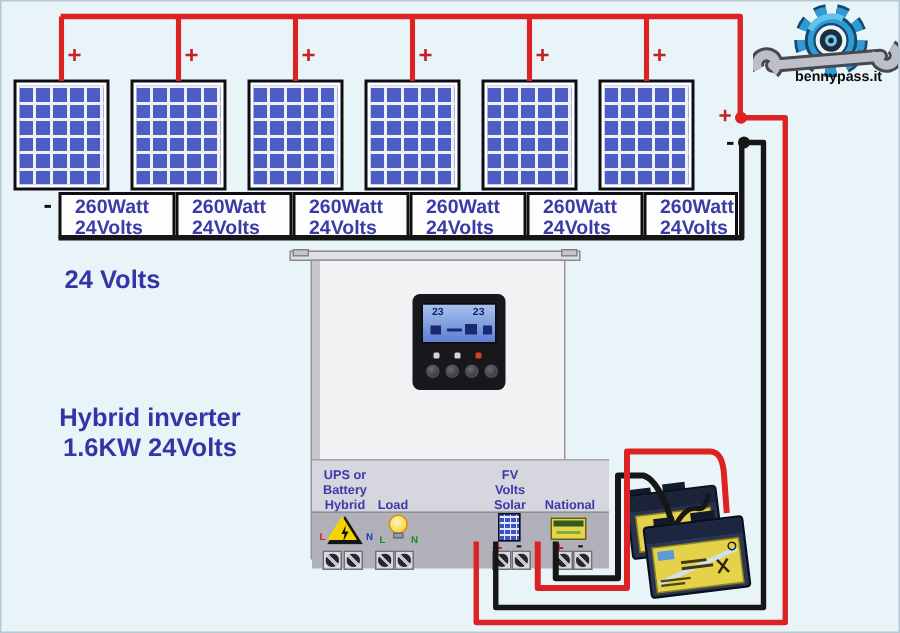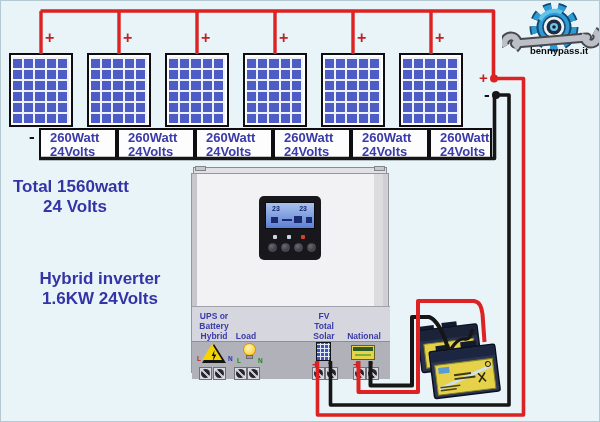--- a/index.html
+++ b/index.html
@@ -20,21 +20,21 @@
 
   
   .h-blue{position:absolute;color:#3434a6;font-weight:bold;font-size:17px;line-height:1.15;}
   .h-blue .c{display:block;text-align:center;}
   .bank-label{position:absolute;left:397px;top:279px;color:#3434a6;font-weight:bold;font-size:14px;white-space:nowrap;}
 
   
   .inverter{position:absolute;left:190px;top:166px;width:198px;height:206px;}
   .inv-cap{position:absolute;left:2px;top:0;width:194px;height:7px;background:#e0e0e5;border:1px solid #8a8a92;box-sizing:border-box;}
   .inv-tab{position:absolute;top:-1px;width:11px;height:5px;background:#c6c6cd;border:1px solid #84848c;box-sizing:border-box;}
-  .inv-body{position:absolute;left:0;top:6px;width:198px;height:200px;box-sizing:border-box;border:1px solid #96969e;
+  .inv-body{position:absolute;left:16px;top:6px;width:170px;height:200px;box-sizing:border-box;border:1px solid #96969e;
     background:linear-gradient(90deg,#c7c7cd 0 5px,#f2f2f4 5px 182px,#dcdcdf 182px 191px,#cfcfd4 191px);}
   .ctrl{position:absolute;left:67px;top:22px;width:62px;height:64px;background:#17171c;border-radius:5px;}
   .lcd{position:absolute;left:6px;top:6px;width:50px;height:27px;background:linear-gradient(#a9c2ee,#5d7fd2);
        border:1px solid #0a0a10;box-sizing:border-box;overflow:hidden;}
   .lcd-val{position:absolute;top:2px;font-size:7px;font-weight:bold;color:#16246e;}
   .lcd-ic{position:absolute;background:#1a2a70;}
   .ind{position:absolute;top:39px;width:4px;height:4px;border-radius:1px;}
   .btn{position:absolute;top:47px;width:9px;height:9px;border-radius:50%;
        background:radial-gradient(circle at 35% 30%,#6a6a74,#2c2c34);border:1px solid #52525c;box-sizing:border-box;}
   .strip-labels{position:absolute;left:0;top:132px;width:198px;height:35px;background:#d6d6de;border-top:1px solid #a2a2aa;box-sizing:border-box;}
@@ -105,21 +105,20 @@
   <div class="plabel" style="left:116px;width:78px"><span>260Watt</span><br><span>24Volts</span></div>
   <div class="plabel" style="left:194px;width:78px"><span>260Watt</span><br><span>24Volts</span></div>
   <div class="plabel" style="left:272px;width:78px"><span>260Watt</span><br><span>24Volts</span></div>
   <div class="plabel" style="left:350px;width:78px"><span>260Watt</span><br><span>24Volts</span></div>
   <div class="plabel" style="left:428px;width:63px"><span>260Watt</span><br><span>24Volts</span></div>
 
   <span class="abs" style="left:478px;top:68px;color:#c42222;font-size:15px;font-weight:bold">+</span>
   <span class="abs" style="left:483px;top:84px;color:#111;font-size:17px;font-weight:bold">-</span>
 
   <div class="h-blue" style="left:12px;top:176px;width:124px">
-    <span>Total 1560watt</span>
     <span class="c">24 Volts</span>
   </div>
   <div class="h-blue" style="left:28px;top:268px;width:142px;text-align:center">
     <span class="c">Hybrid inverter</span>
     <span class="c">1.6KW 24Volts</span>
   </div>
 
   <div class="inverter">
     <div class="inv-cap"></div>
     <div class="inv-tab" style="left:4px"></div>
@@ -146,21 +145,21 @@
 
       <div class="strip-labels">
         <div class="port-lab" style="left:-6px;top:4px;width:56px">
           <span>UPS or</span><br>
           <span>Battery</span><br>
           <span>Hybrid</span>
         </div>
         <div class="port-lab" style="left:34px;top:24px;width:40px">Load</div>
         <div class="port-lab" style="left:112px;top:4px;width:40px">
           <span>FV</span><br>
-          <span>Total</span><br>
+          <span>Volts</span><br>
           <span>Solar</span>
         </div>
         <div class="port-lab" style="left:150px;top:24px;width:44px">National</div>
       </div>
 
       <div class="strip-term">
 
         <div class="tri-o" style="left:10px;top:2px"></div>
         <div class="tri-i" style="left:10px;top:2px"></div>
         <div class="bolt" style="left:19px;top:8px"></div>

